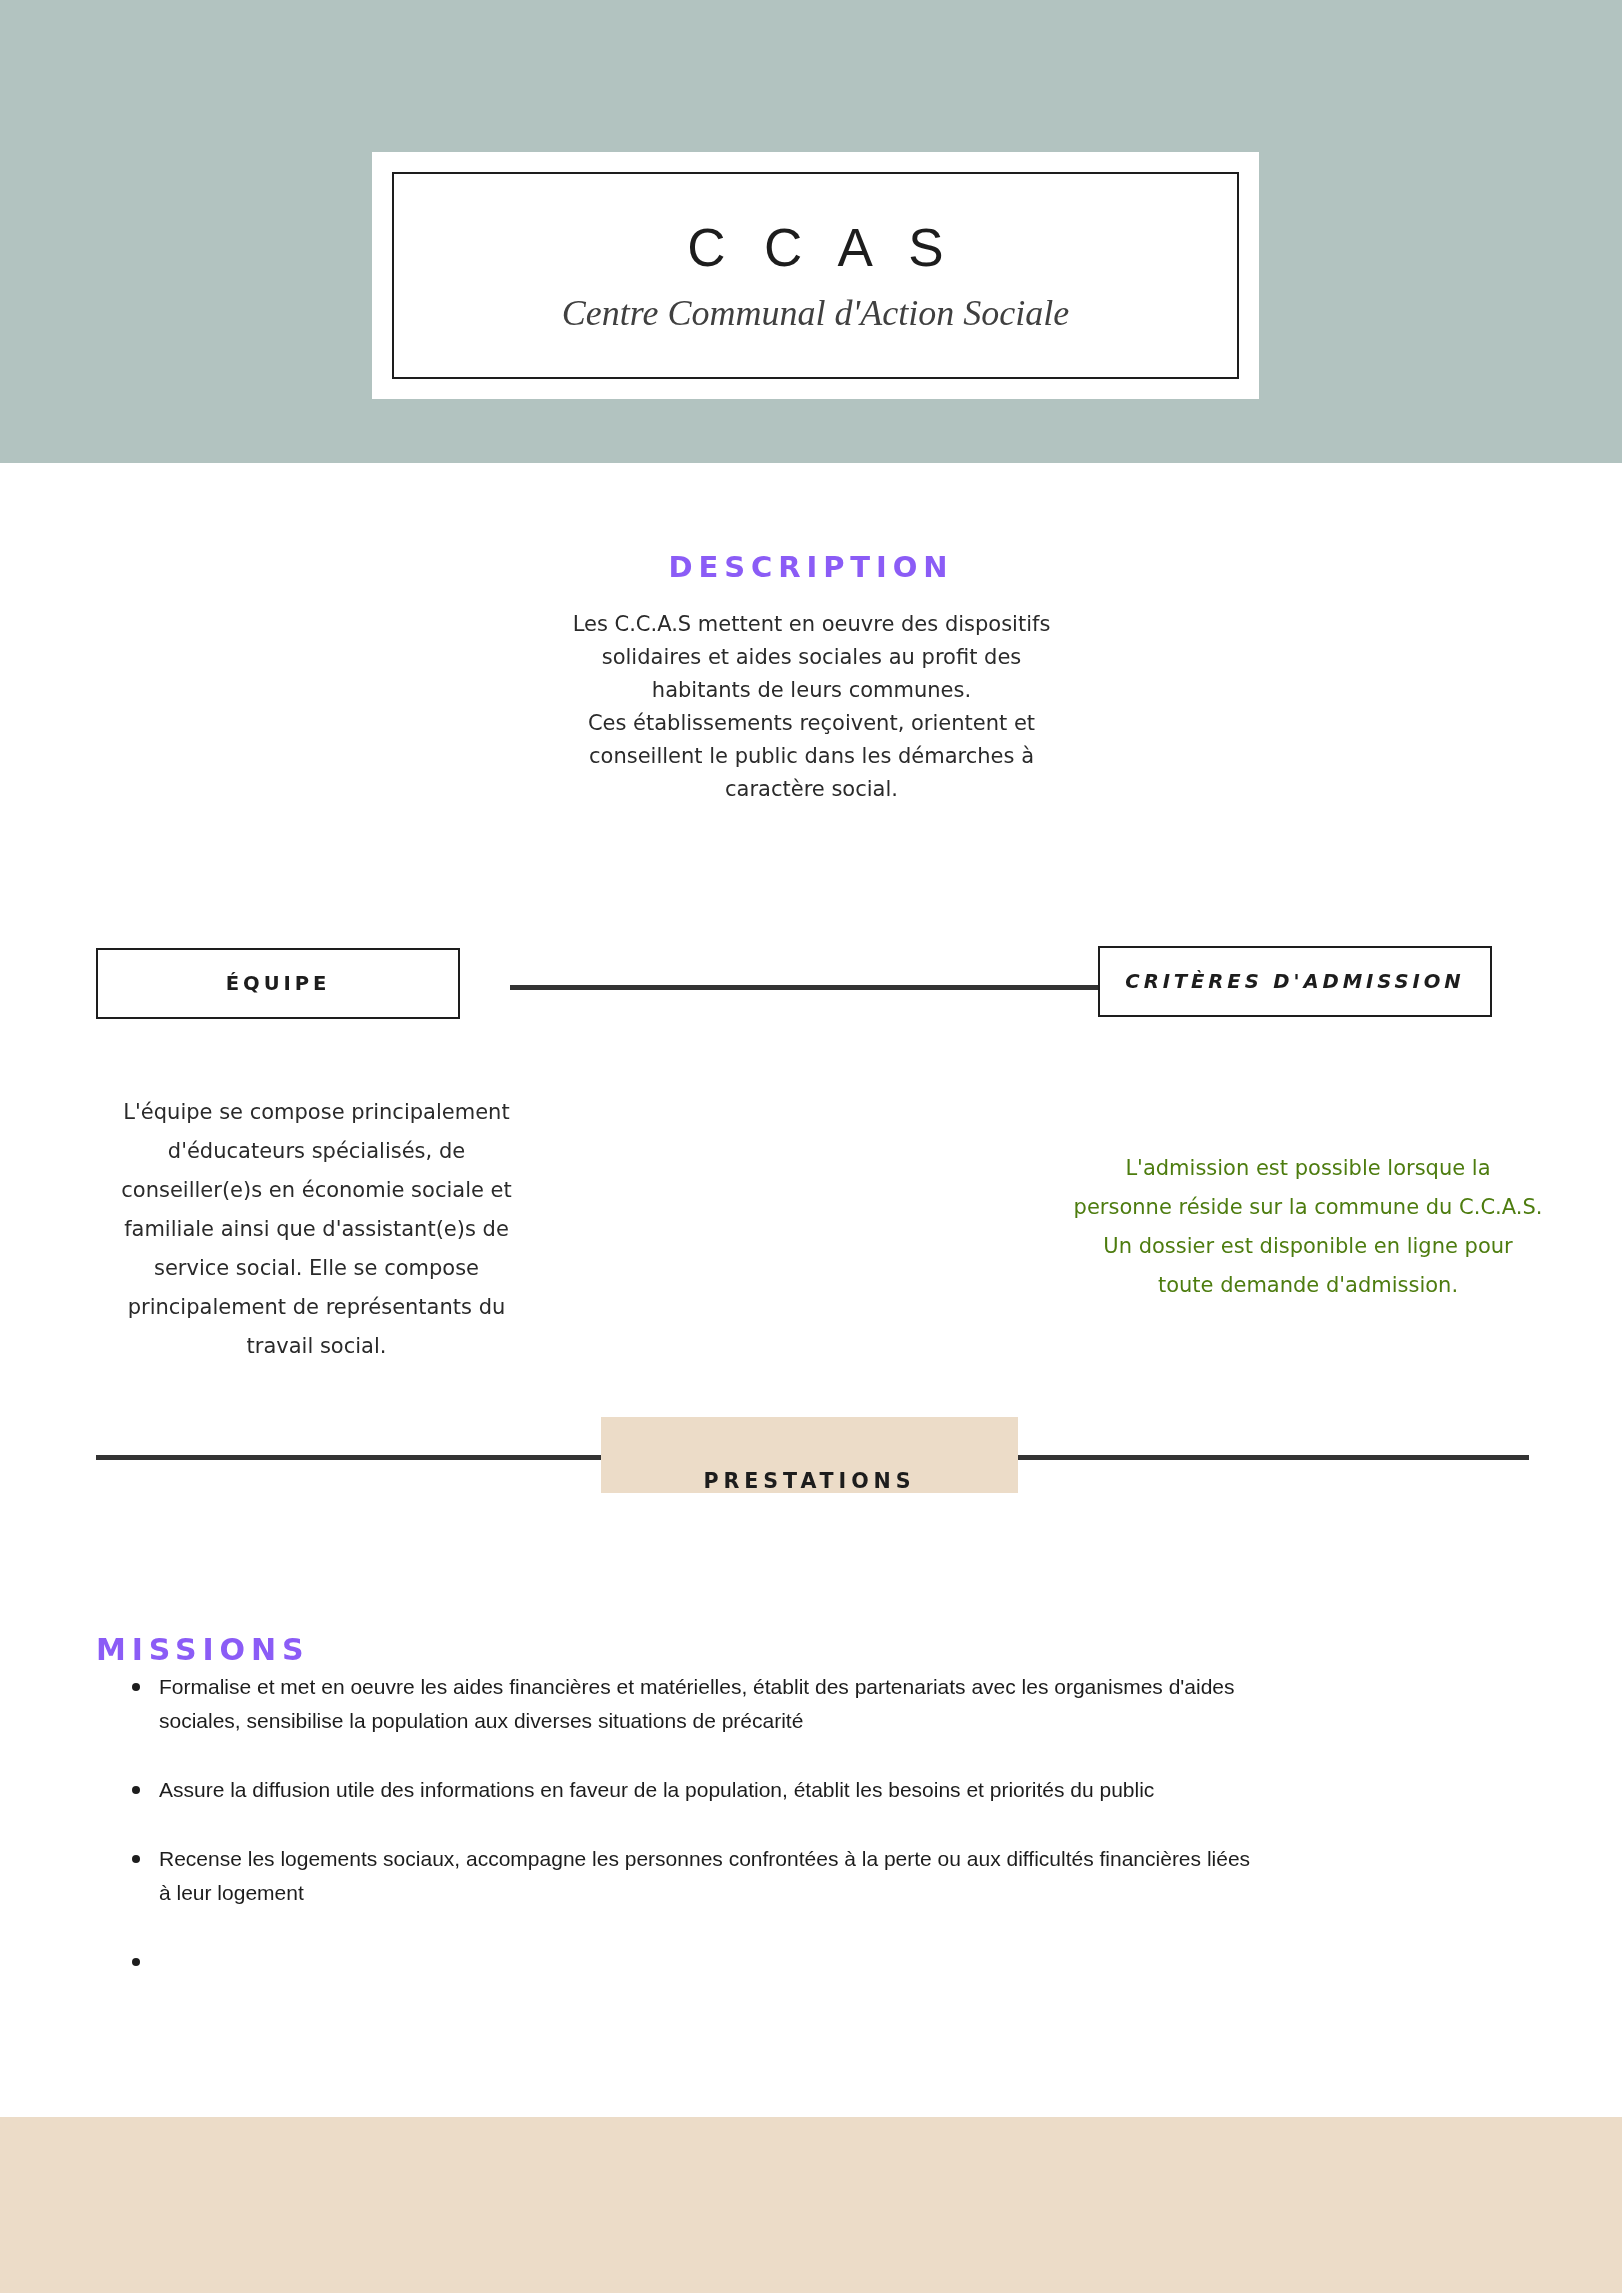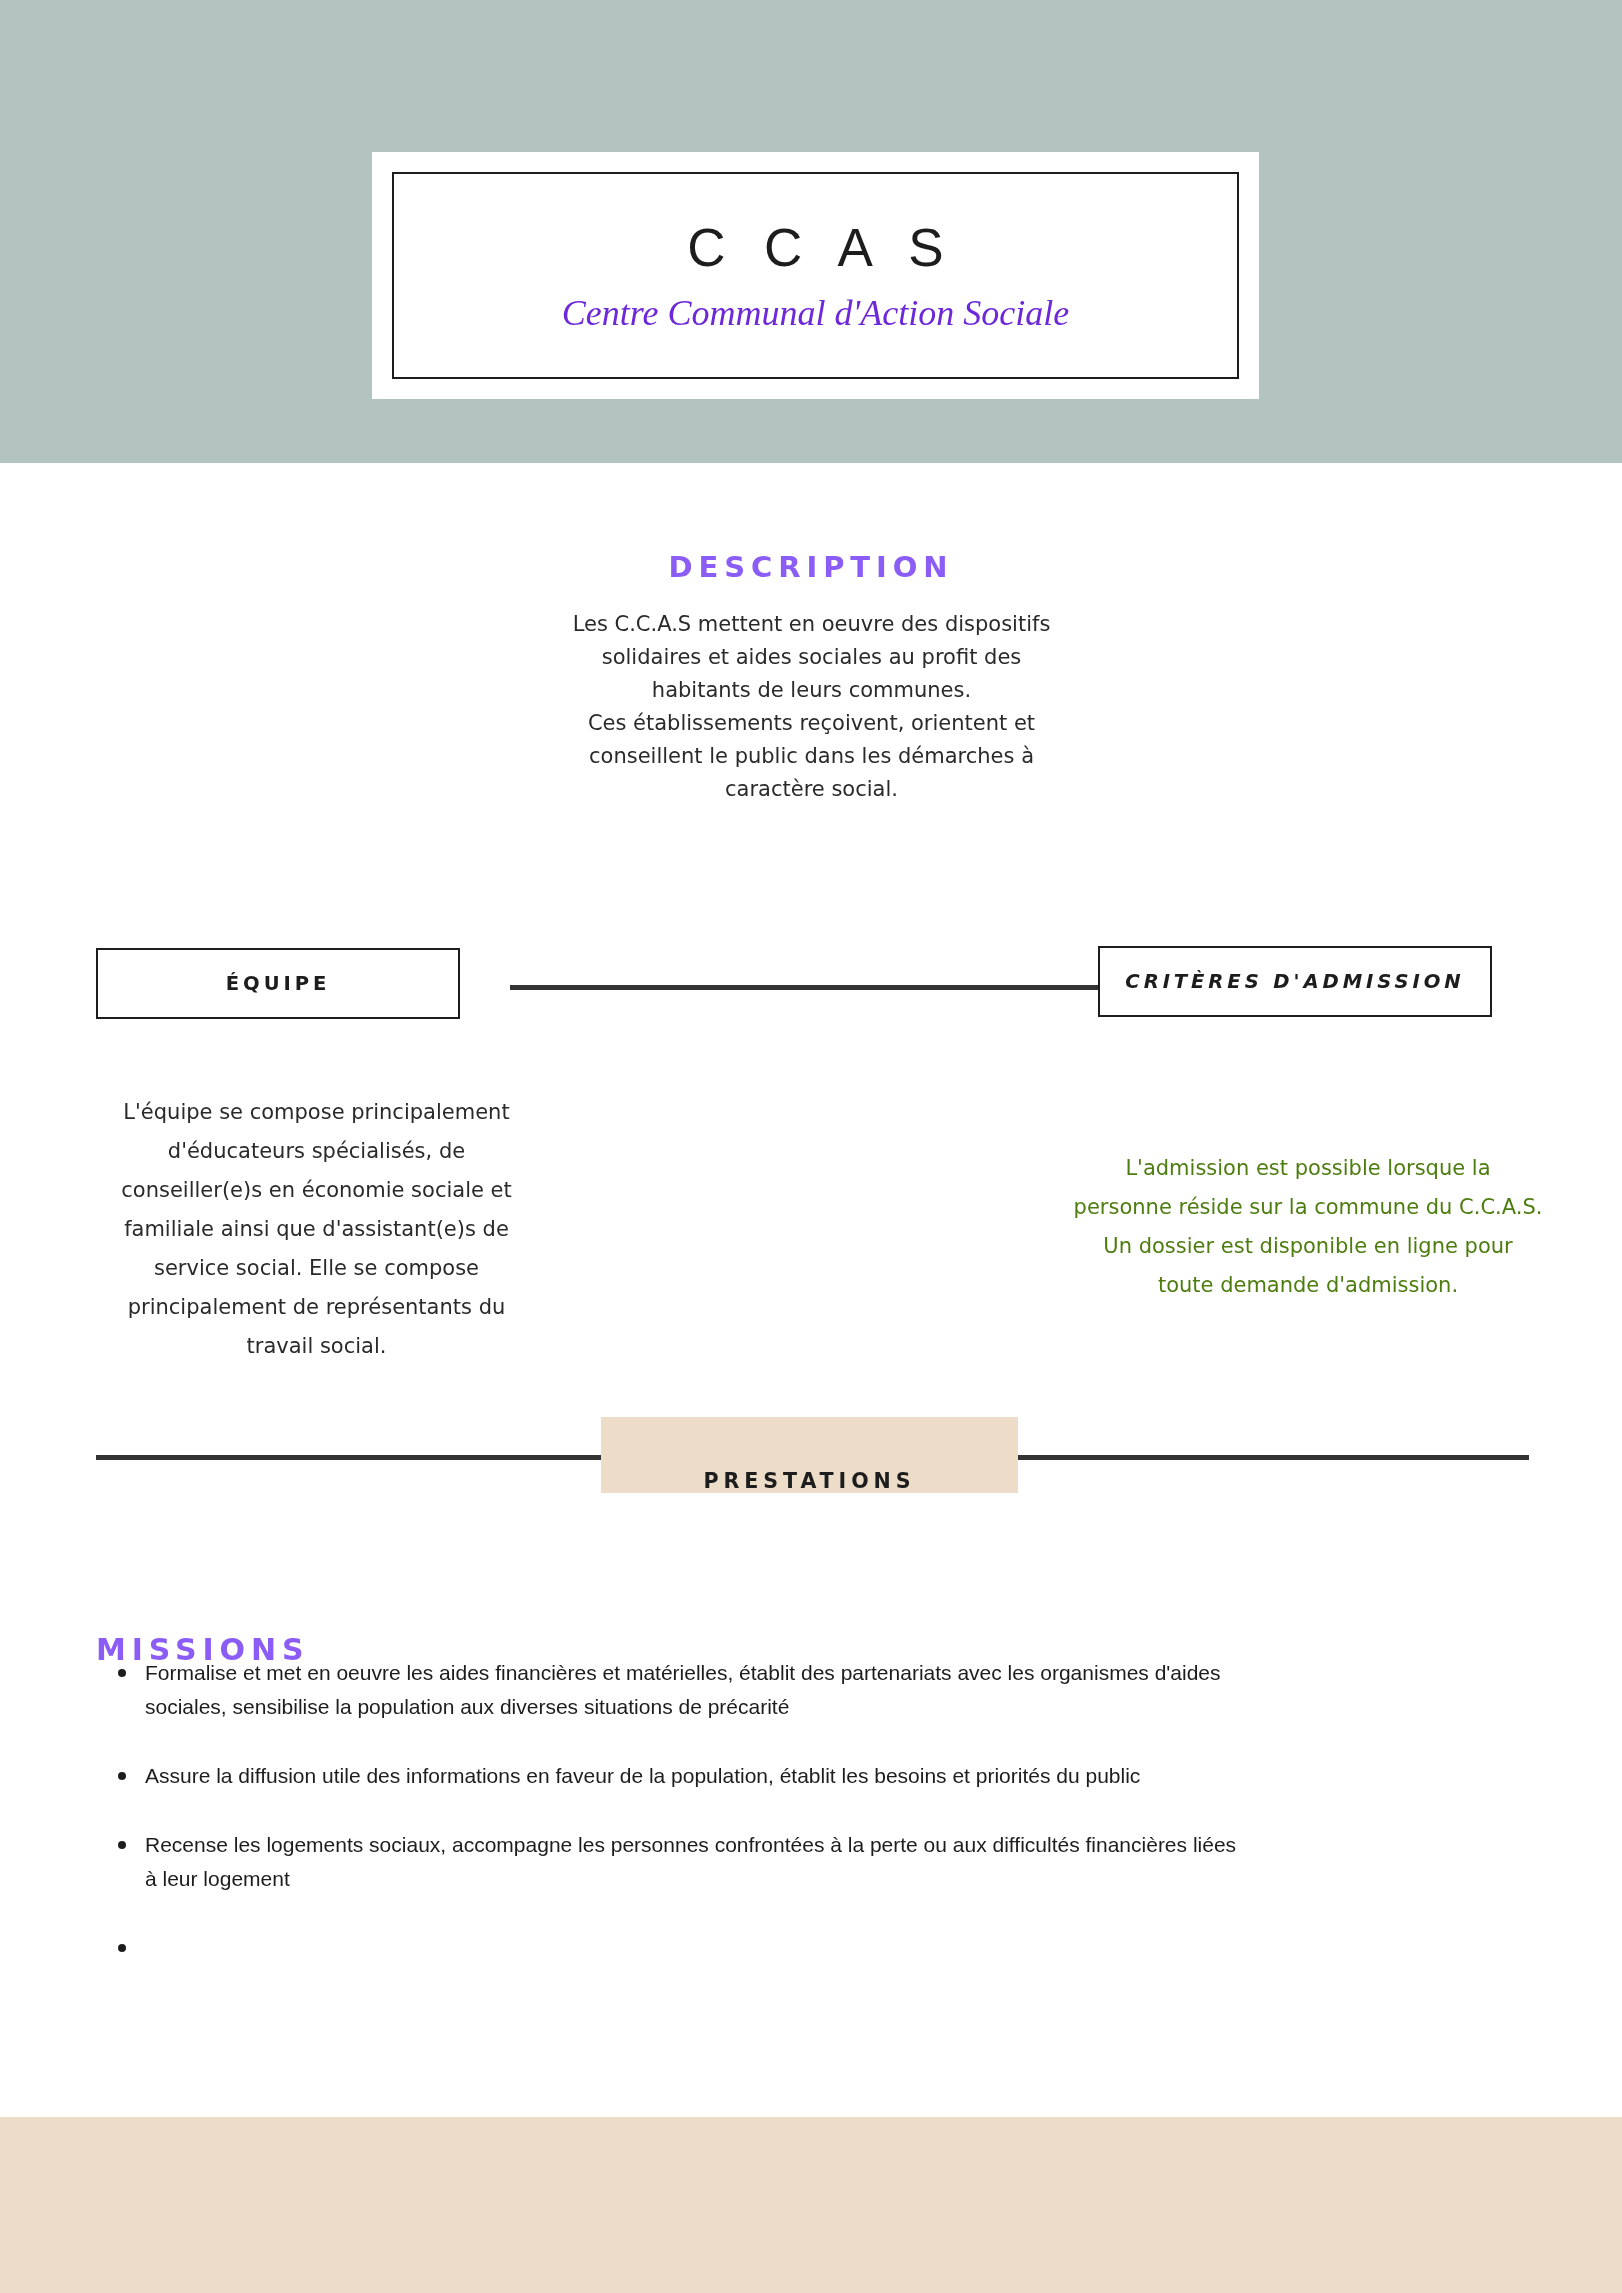--- a/index.html
+++ b/index.html
@@ -53,21 +53,21 @@
     letter-spacing: 11.8px;
     font-weight: 400;
     color: #1d1d1d;
     margin-bottom: 13.7px;
     padding-left: 11.8px;
   }
   .title-sub {
     font-family: "Liberation Serif", serif;
     font-style: italic;
     font-size: 36px;
-    color: #6d28d9;
+    color: #404040;
   }
 
   
   .section-heading {
     font-family: "DejaVu Sans", sans-serif;
     font-weight: bold;
     letter-spacing: 5.9px;
     color: #8b5cf6;
     margin-top: 37px;
   }
@@ -186,21 +186,21 @@
     position: absolute;
     top: 1595px;
     left: 96px;
     font-size: 30px;
   }
   .missions-list {
     position: absolute;
     top: 1656px;
     left: 96px;
     width: 1157px;
-    margin: 0;
+    margin: 14px;
     padding: 0;
     list-style: none;
   }
   .mission-item {
     position: relative;
     padding-left: 49px;
     margin-bottom: 35px;
     font-family: "Liberation Sans", sans-serif;
     font-size: 21px;
     line-height: 34px;

